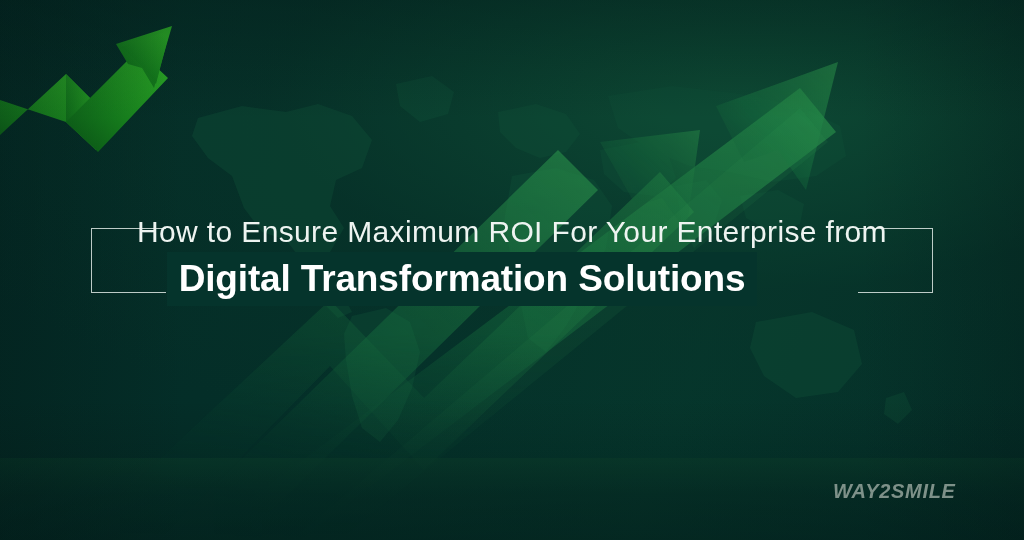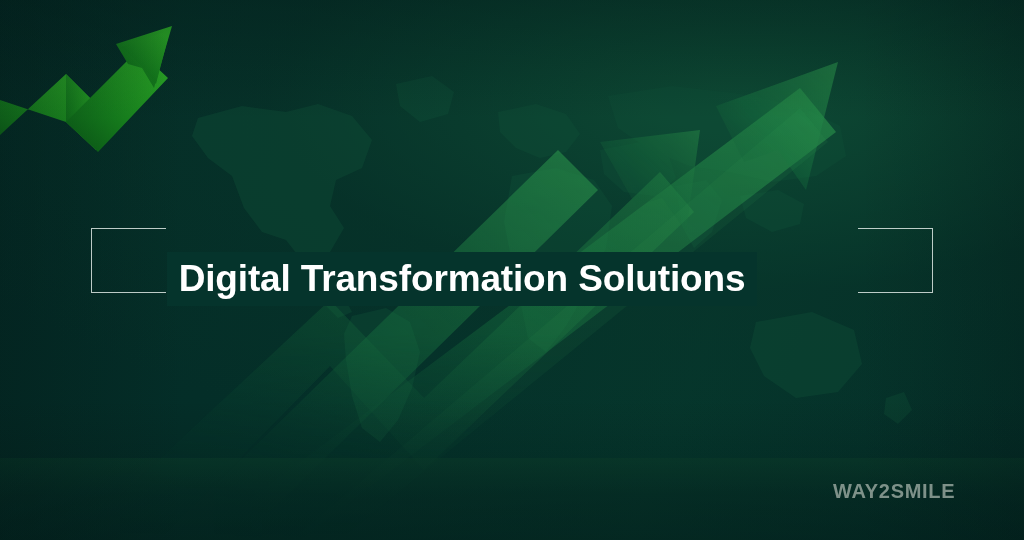--- a/index.html
+++ b/index.html
@@ -115,20 +115,21 @@
   
   #logo {
     position: absolute;
     left: 833px;
     top: 480px;
     font-size: 20px;
     font-weight: 700;
     letter-spacing: 0.035em;
     color: #7e9189;
     white-space: nowrap;
+    font-style: italic;
   }
 </style>
 </head>
 <body>
 
 <div id="banner">
 
   <div class="layer" id="bg-base"></div>
 
   <svg class="layer" id="bg-map" viewBox="0 0 1024 540" preserveAspectRatio="none">
@@ -233,20 +234,21 @@
       <path d="M116 44 L172 26 L154 88 L142 68 L128 64 Z"></path>
       <path d="M121 47 L170 30 L156 84 L142 66 Z"></path>
     </g>
   </svg>
 
   <div class="layer" id="bg-vignette"></div>
 
   <div id="headline-block">
     <div class="bracket" id="bracket-left"></div>
     <div class="bracket" id="bracket-right"></div>
+    <div id="headline-sub">How to Ensure Maximum ROI For Your Enterprise from</div>
     <div id="headline-main">
       <span id="headline-main-text">Digital Transformation Solutions</span>
     </div>
   </div>
 
   <div id="logo">WAY2SMILE</div>
 
 </div>
 
 </body></html>

